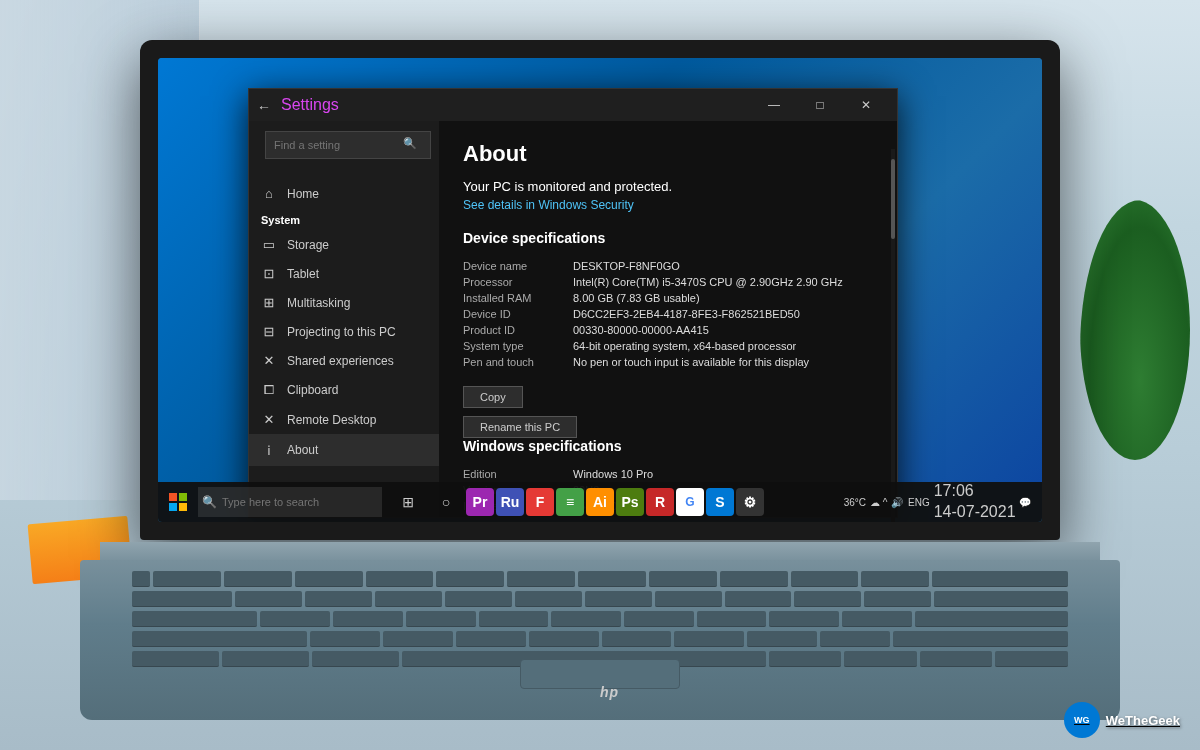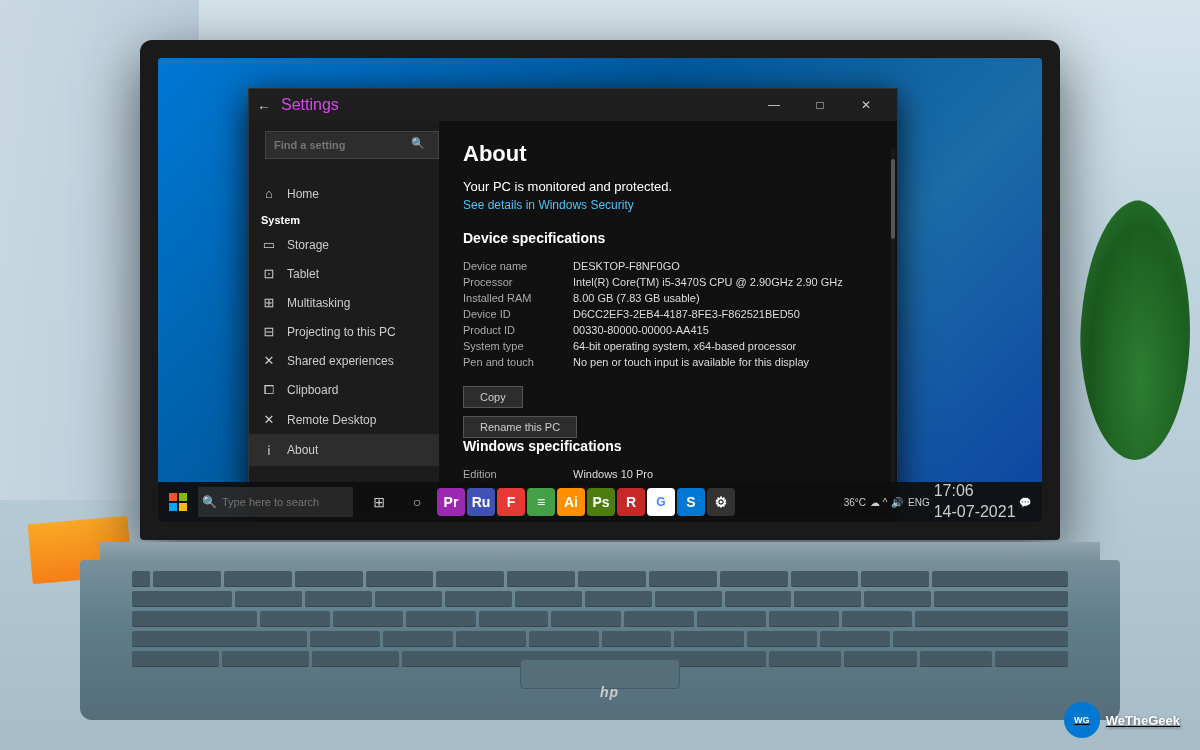--- a/index.html
+++ b/index.html
@@ -165,23 +165,22 @@
     .sidebar {
       width: 190px;
       background: #1c1c1c;
       flex-shrink: 0;
       display: flex;
       flex-direction: column;
       padding: 10px 0;
     }
 
     .sidebar-search {
-      margin: 0 8px 10px 8px;
+      margin: 0 16px 10px 8px;
       position: relative;
-      font-weight: bold;
     }
 
     .sidebar-search input {
       width: 100%;
       height: 28px;
       background: #2d2d2d;
       border: 1px solid #444;
       color: #aaa;
       font-size: 11px;
       padding: 0 24px 0 8px;
@@ -335,21 +334,21 @@
     .win-logo-cell {
       background: #00adef;
     }
     .win-logo-cell:nth-child(1) { background: #f35325; }
     .win-logo-cell:nth-child(2) { background: #81bc06; }
     .win-logo-cell:nth-child(3) { background: #05a6f0; }
     .win-logo-cell:nth-child(4) { background: #ffba08; }
 
     .taskbar-search {
       height: 30px;
-      width: 155px;
+      width: 184px;
       background: rgba(255,255,255,0.1);
       border: none;
       color: #ccc;
       font-size: 11px;
       padding: 0 8px 0 24px;
       margin-left: 4px;
       position: relative;
     }
 
     .taskbar-search-wrap {

